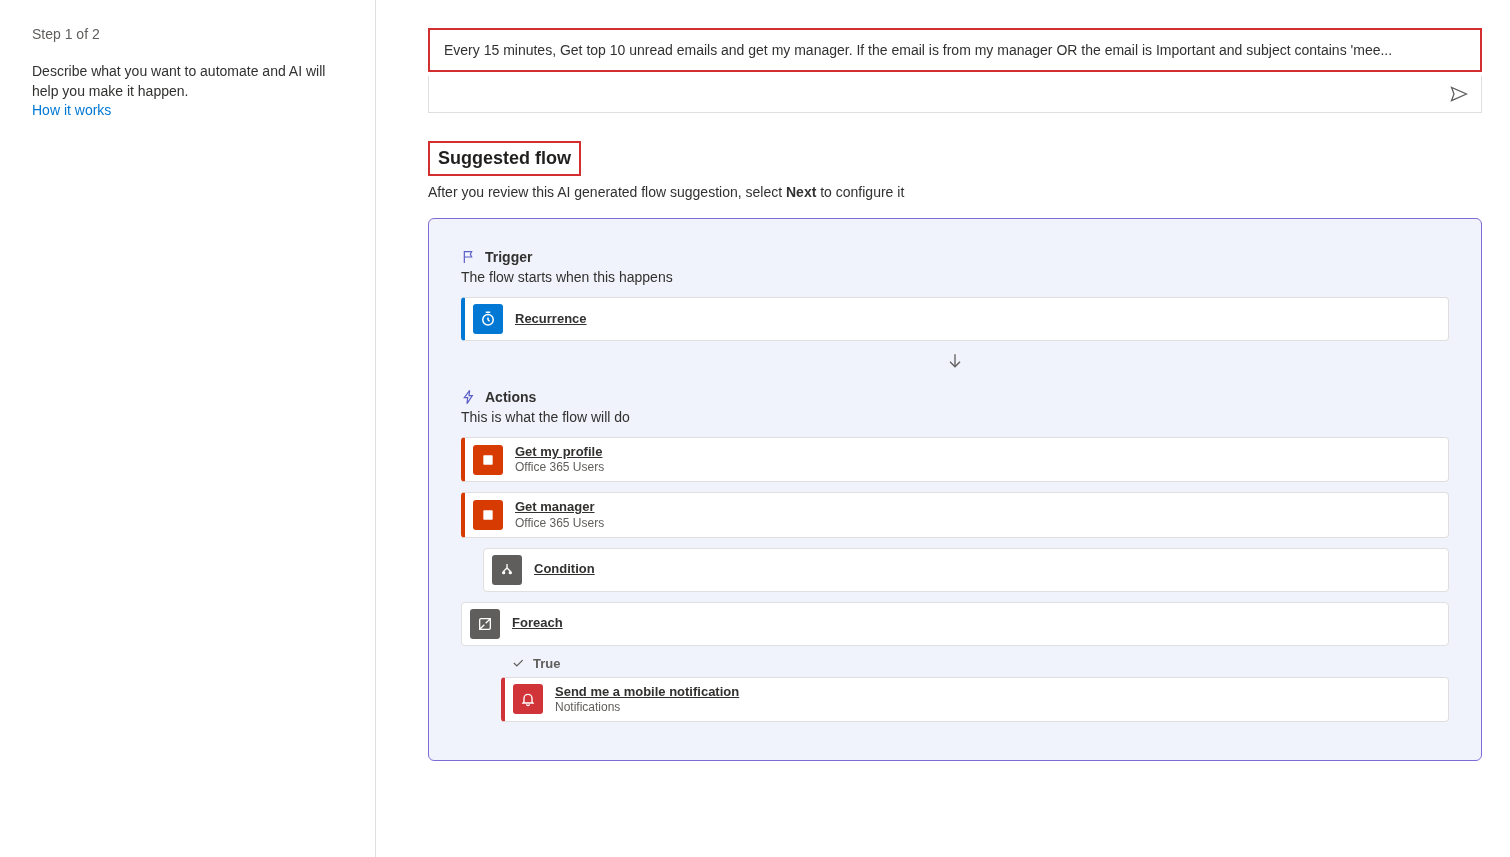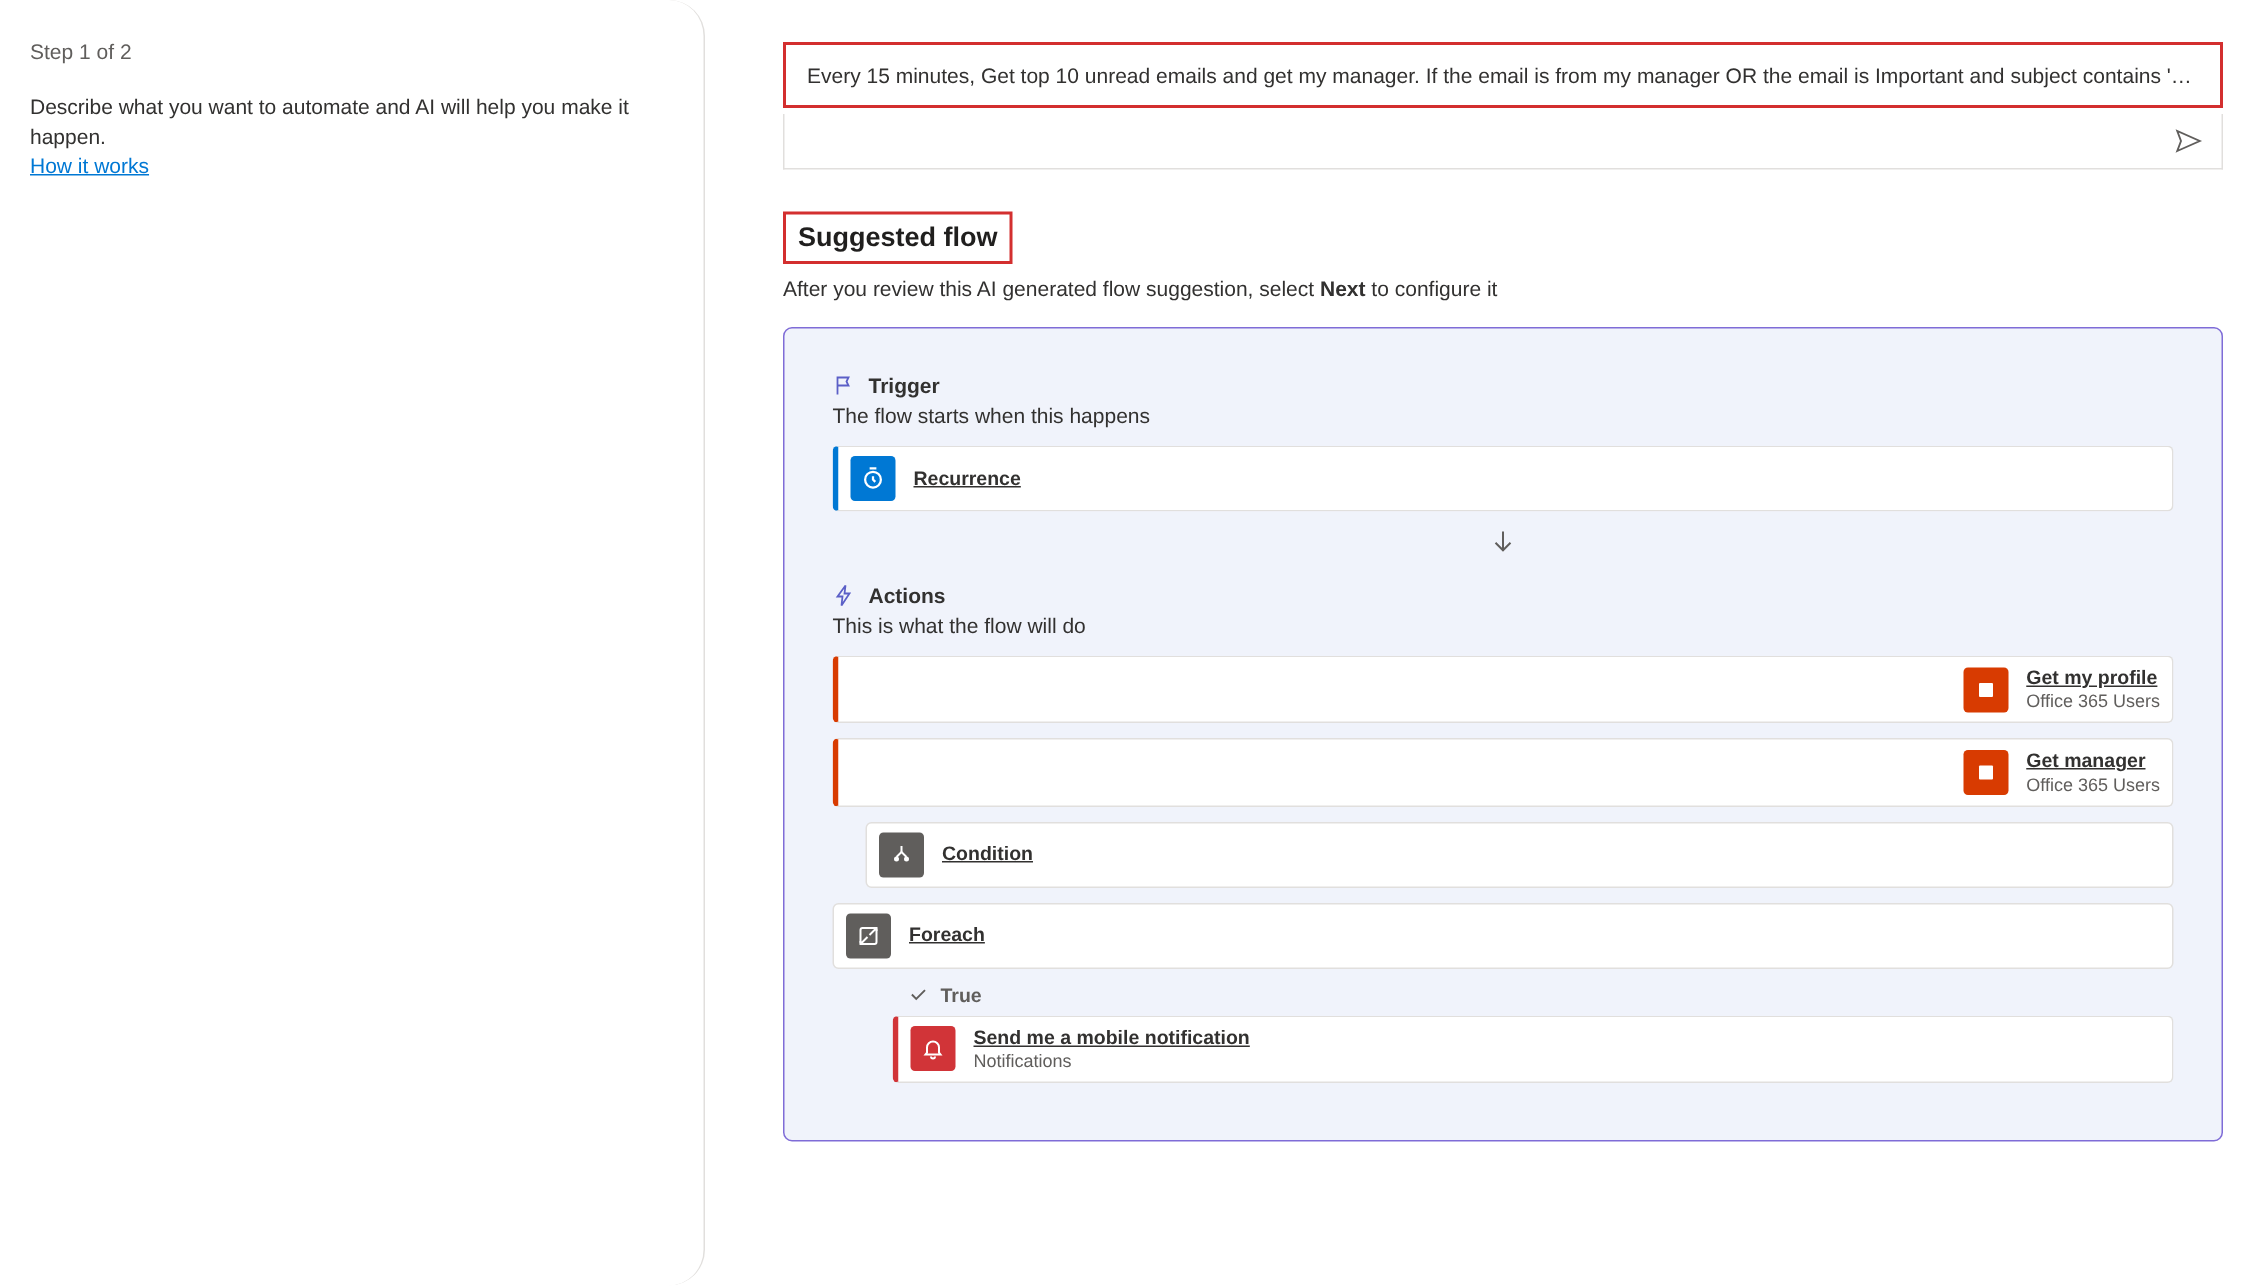--- a/index.html
+++ b/index.html
@@ -9,44 +9,42 @@
     color: #323130;
     background: #fff;
     font-size: 14px;
   }
   .page {
     display: flex;
     width: 1510px;
     height: 857px;
   }
   .left-pane {
-    width: 470px;
-    padding: 26px 20px 20px 20px;
+    width: 376px;
+    padding: 26px 20px 20px 32px;
     border-right: 1px solid #e1dfdd;
-    border-radius: 24px;
   }
   .step-label {
     color: #605e5c;
     font-size: 14px;
     margin-bottom: 20px;
   }
   .left-heading {
     font-size: 28px;
     font-weight: 600;
     color: #201f1e;
     margin: 0 0 14px 0;
   }
   .left-desc {
     font-size: 14px;
     color: #323130;
     line-height: 1.4;
   }
   .left-link {
     color: #0078d4;
-    text-decoration: underline;
     cursor: pointer;
   }
   .right-pane {
     flex: 1;
     padding: 28px 28px 20px 52px;
     overflow: hidden;
   }
   .prompt-box {
     border: 2px solid #d32f2f;
     background: #fff;
@@ -120,21 +118,21 @@
     border: 1px solid #e1dfdd;
     border-radius: 4px;
     display: flex;
     align-items: center;
     padding: 6px 8px;
     margin-bottom: 10px;
     min-height: 42px;
     cursor: pointer;
   }
   .step-card.accent-blue   { border-left: 4px solid #0078d4; }
-  .step-card.accent-orange { border-left: 4px solid #d83b01; justify-content: flex-end; }
+  .step-card.accent-orange { border-left: 4px solid #d83b01; }
   .step-card.accent-blue2  { border-left: 4px solid #0078d4; }
   .step-card.accent-red    { border-left: 4px solid #d13438; }
   .step-card.noaccent { border-left: 1px solid #e1dfdd; }
   .step-icon {
     width: 30px;
     height: 30px;
     border-radius: 3px;
     display: flex;
     align-items: center;
     justify-content: center;

